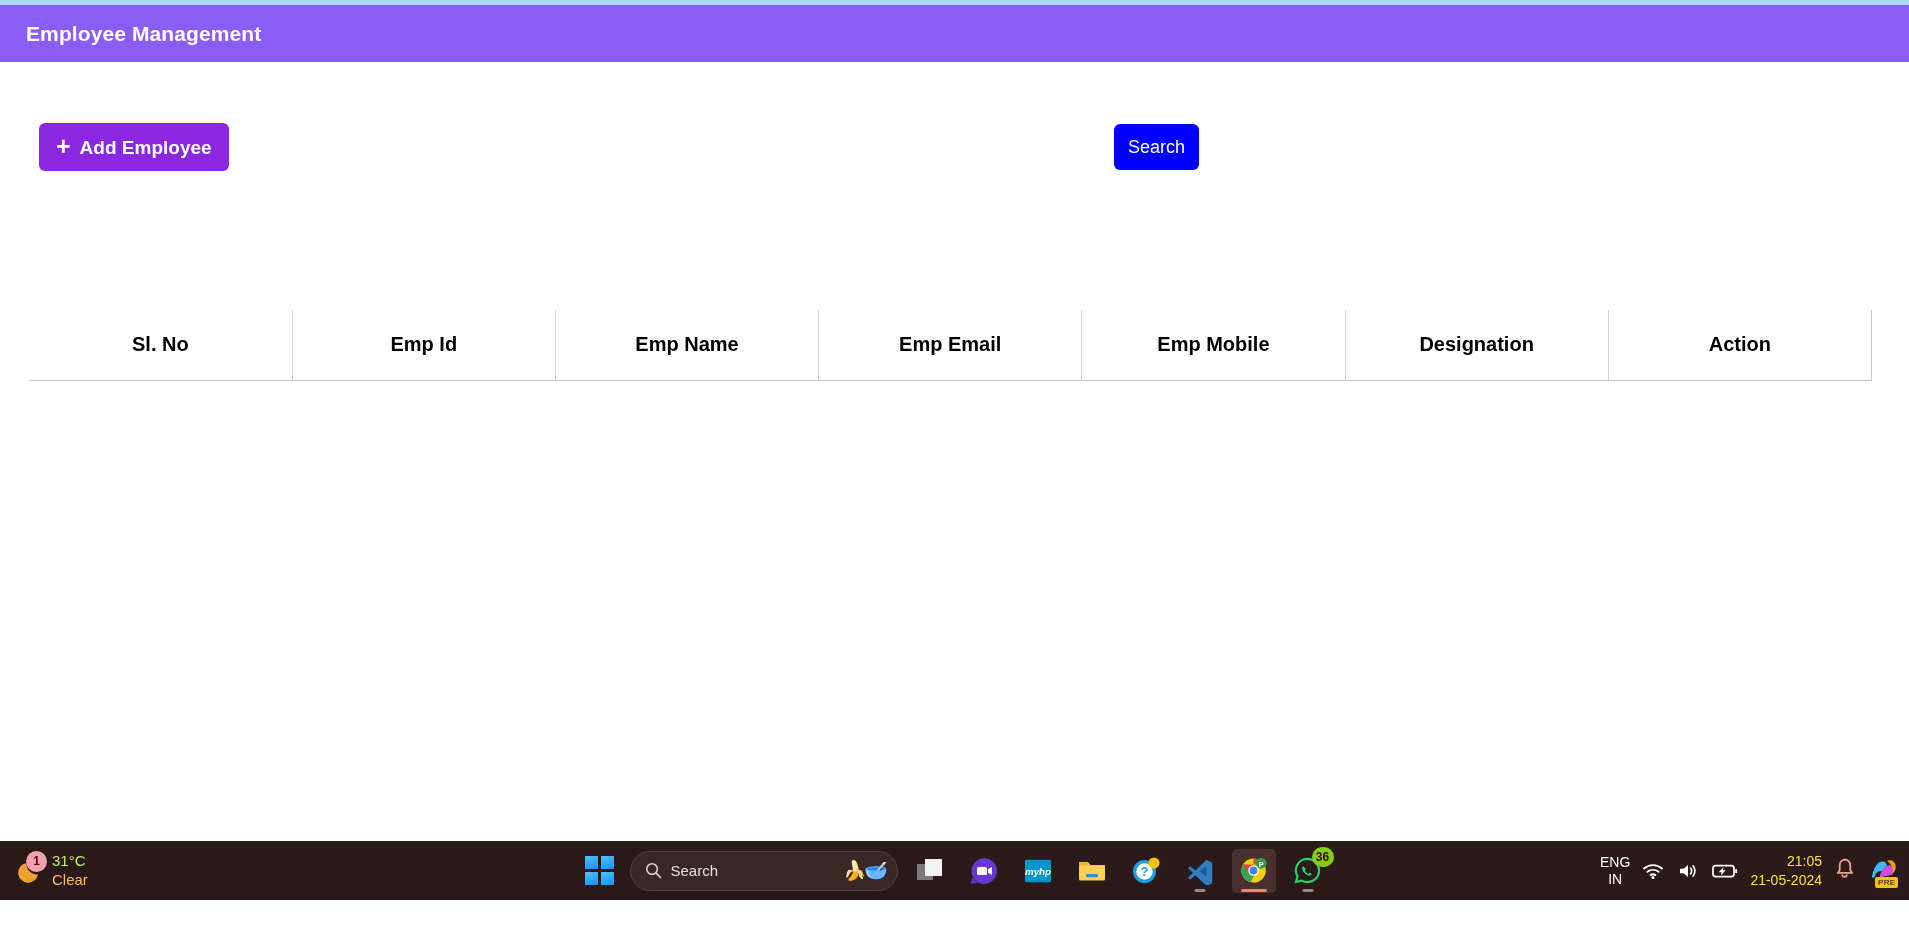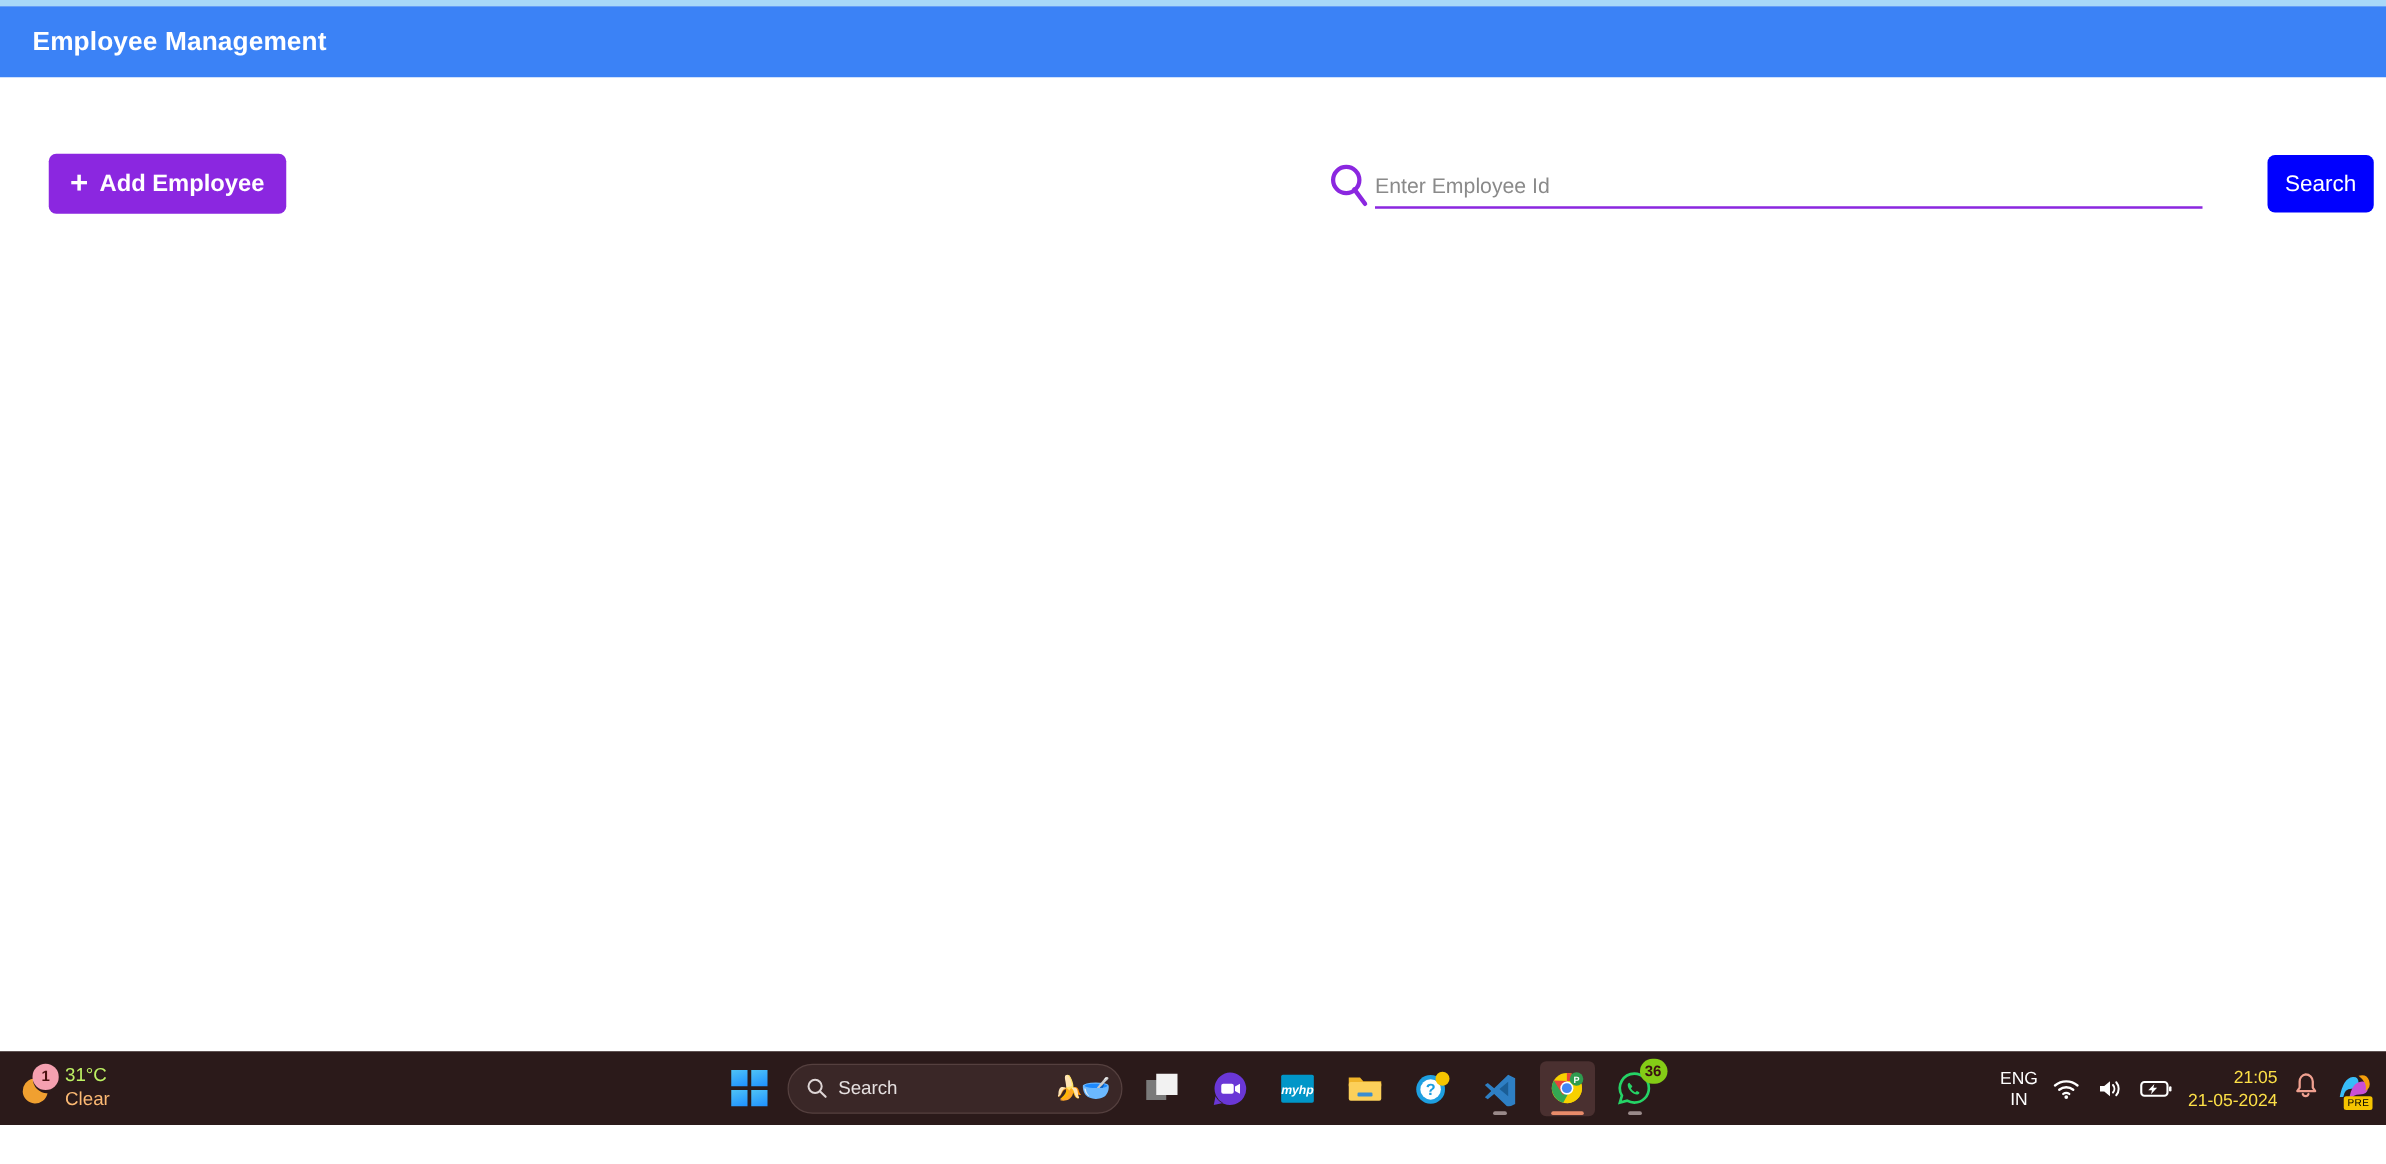--- a/index.html
+++ b/index.html
@@ -14,21 +14,21 @@
   
   .top-sliver {
     height: 5px;
     background: #a8d8f8;
     width: 100%;
   }
 
   
   .app-header {
     height: 57px;
-    background: #3b82f6;
+    background: #8b5cf6;
     display: flex;
     align-items: center;
     padding-left: 26px;
   }
   .app-header .title {
     color: #ffffff;
     font-size: 21px;
     font-weight: bold;
     letter-spacing: 0.1px;
   }
@@ -261,34 +261,39 @@
   <div class="toolbar">
     <div class="btn-group">
       <button class="btn-purple">
         <span class="plus-icon">+</span>
         <span>Add Employee</span>
       </button>
     </div>
   </div>
 
   <div class="search-cluster">
-    <div class="search-field-wrap">
-      <span class="search-glass">
-        <svg viewBox="0 0 34 40" width="34" height="40" aria-hidden="true">
-          <circle cx="15" cy="15" r="10.5" fill="none" stroke="#8b27e0" stroke-width="3.4"></circle>
-          <line x1="21.5" y1="22.5" x2="30" y2="34" stroke="#8b27e0" stroke-width="3.6" stroke-linecap="round"></line>
-        </svg>
-      </span>
-      <div class="search-input-area">
-        <input class="search-input" type="text" placeholder="Enter Employee Id" style="">
-      </div>
-    </div>
     <button class="btn-search">Search</button>
   </div>
 
+  <div class="table-wrap">
+    <table class="emp-table">
+      <thead>
+        <tr>
+          <th>Sl. No</th>
+          <th>Emp Id</th>
+          <th>Emp Name</th>
+          <th>Emp Email</th>
+          <th>Emp Mobile</th>
+          <th>Designation</th>
+          <th>Action</th>
+        </tr>
+      </thead>
+      <tbody></tbody>
+    </table>
+  </div>
 
   <div class="taskbar">
 
     <div class="tb-weather">
       <div class="moon-wrap">
         <svg viewBox="0 0 32 32" width="32" height="32" aria-hidden="true">
           <path d="M24 19.5 a10 10 0 1 1 -11.6 -11.6 a11 11 0 0 0 11.6 11.6 Z" fill="#f0a030"></path>
         </svg>
         <span class="badge-1">1</span>
       </div>

